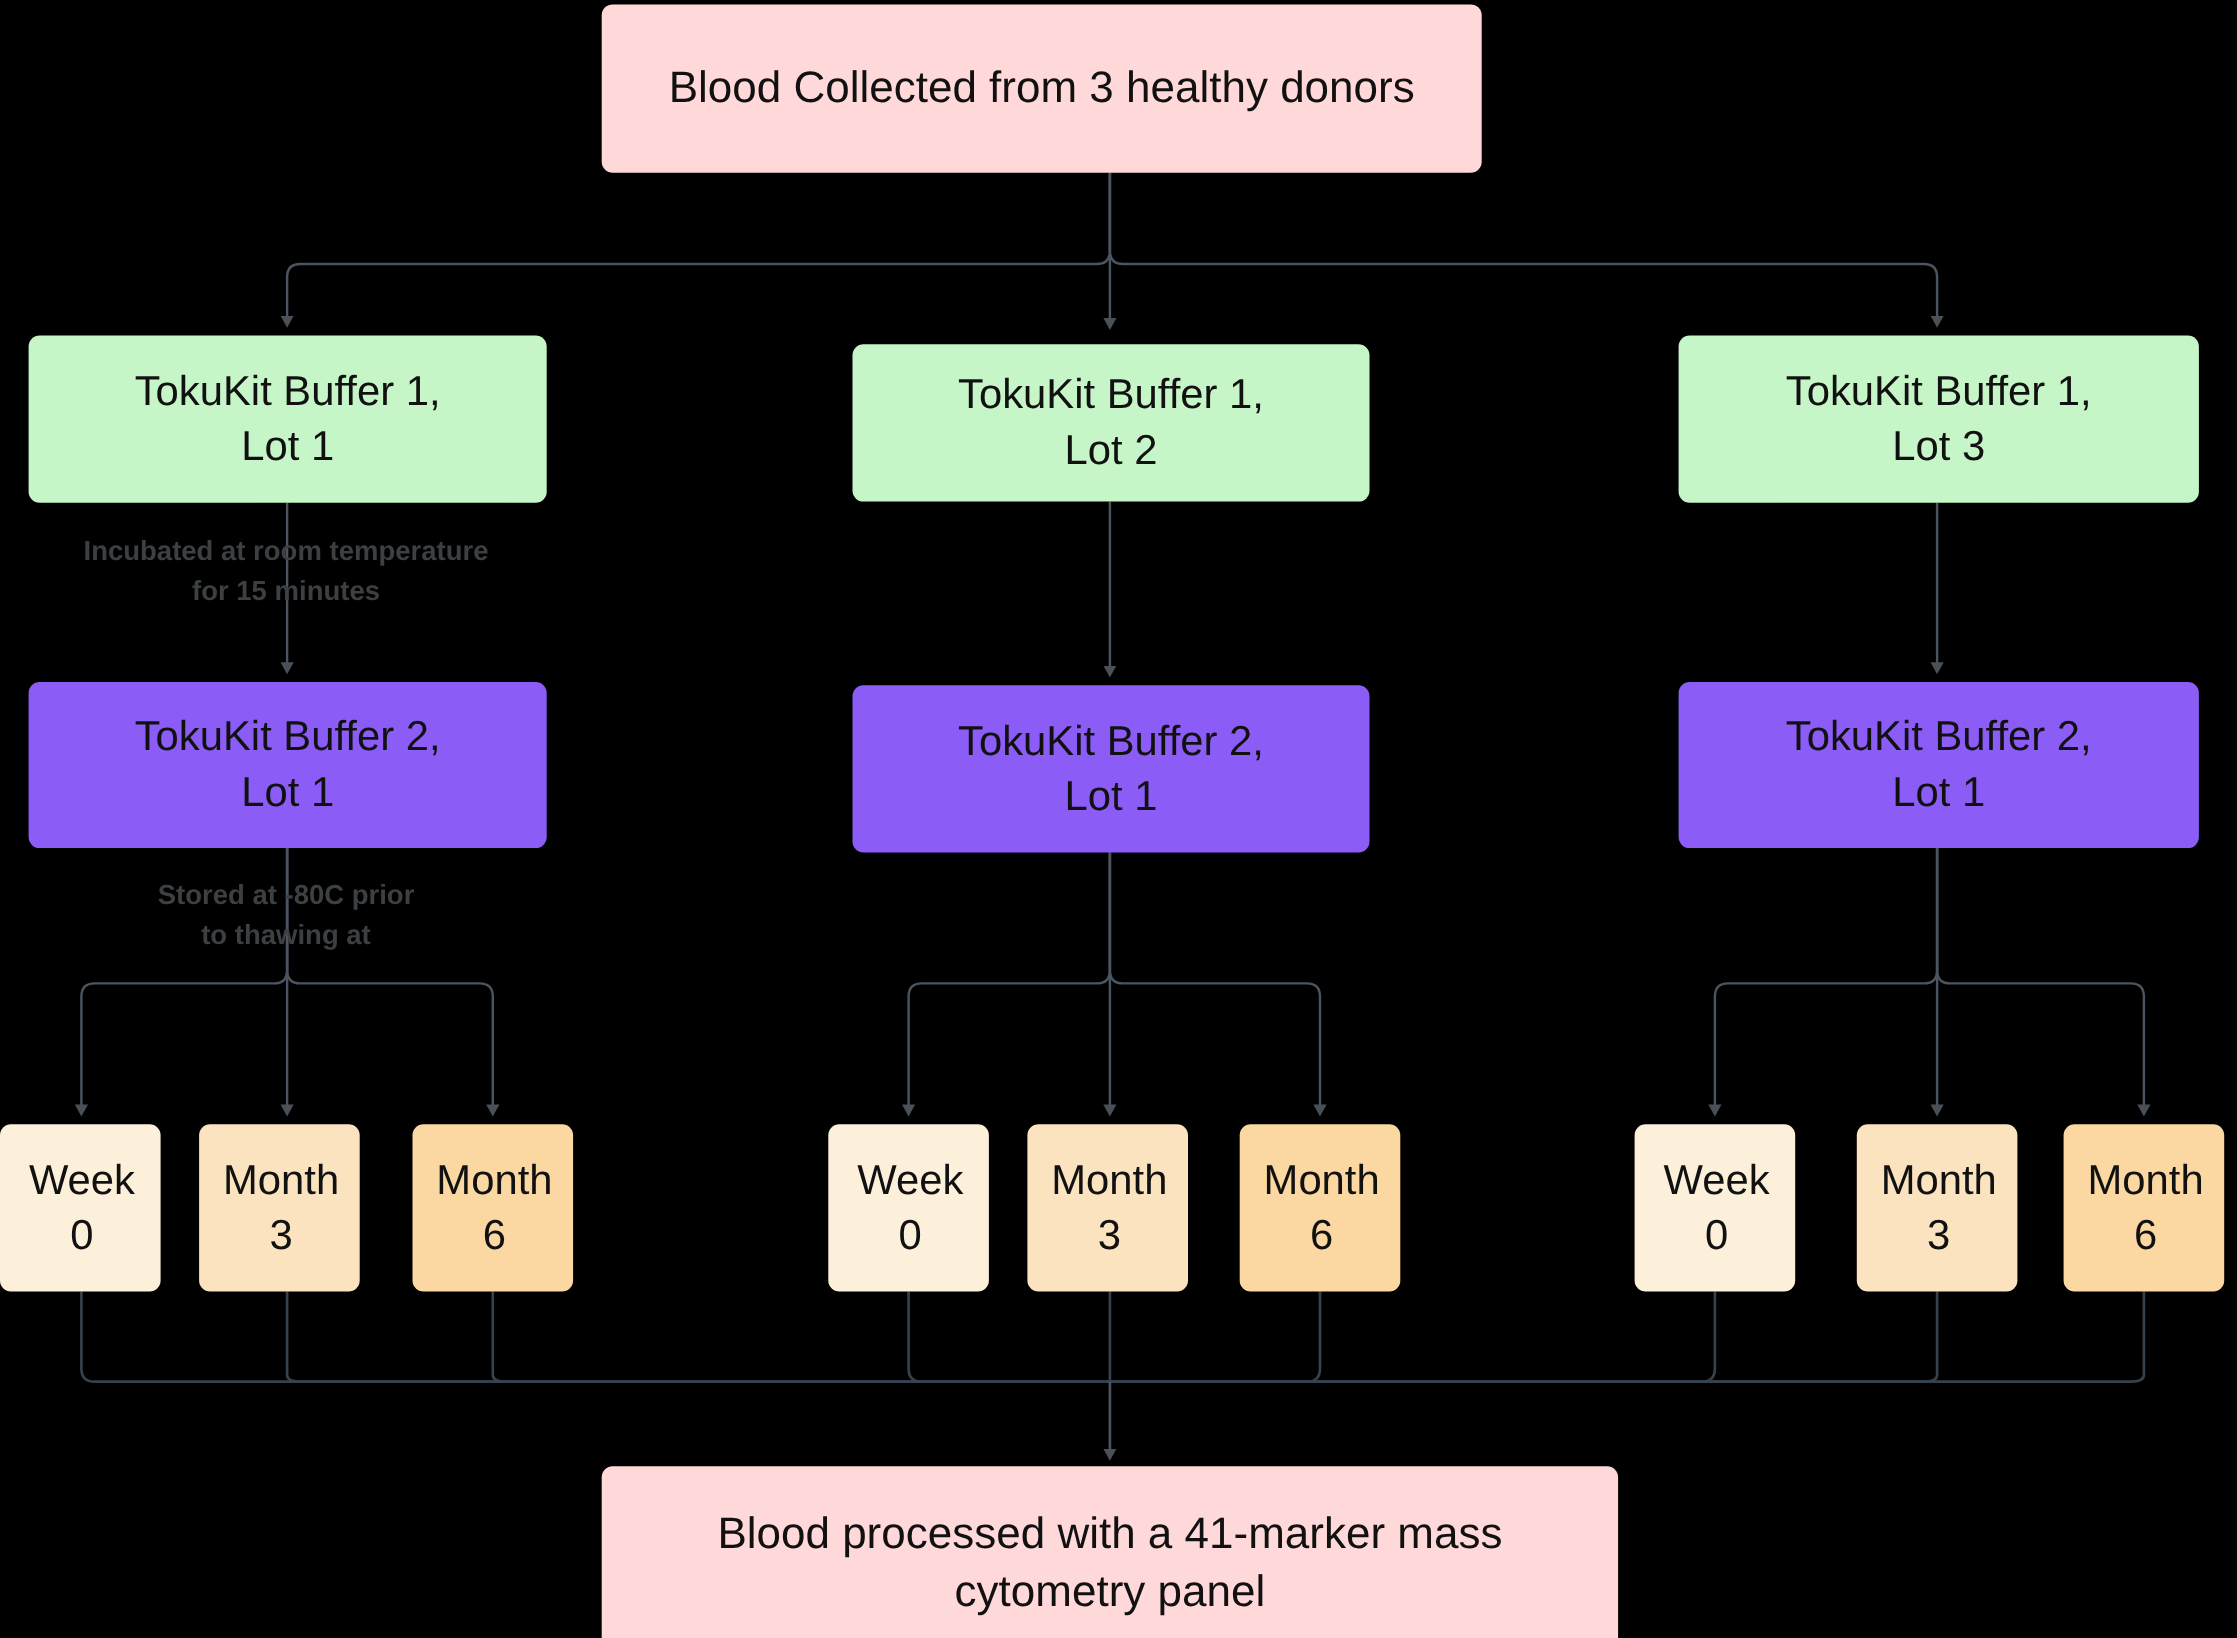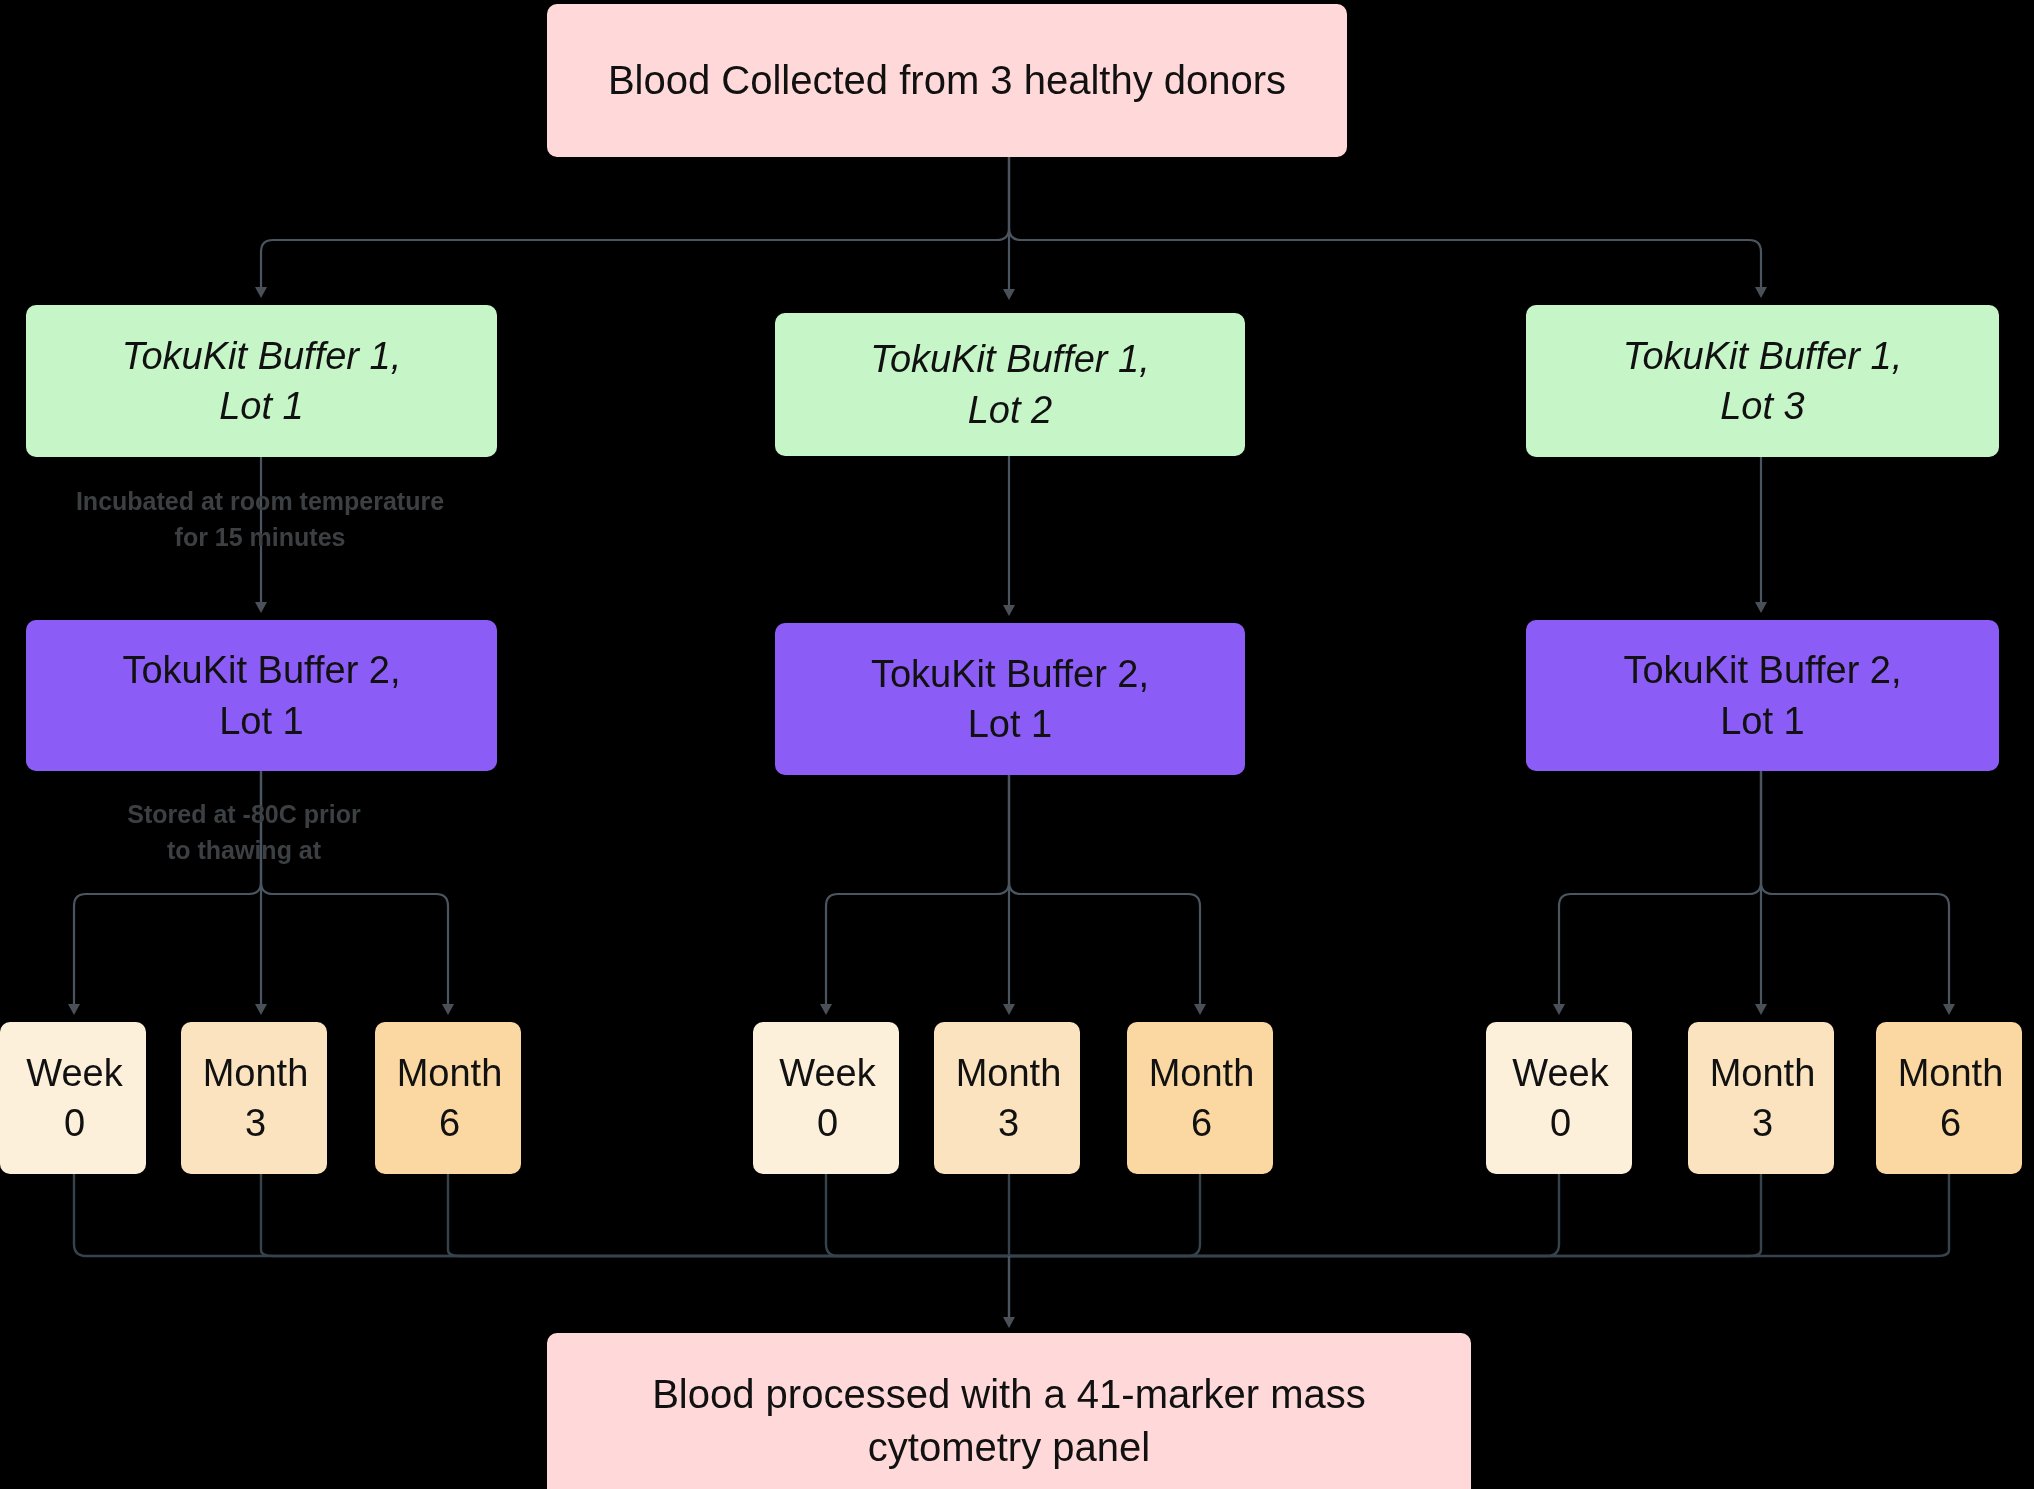--- a/index.html
+++ b/index.html
@@ -32,21 +32,21 @@
     align-items: center;
     justify-content: center;
     text-align: center;
     border-radius: 10px;
     color: #111111;
     line-height: 1.32;
     padding: 6px 10px;
     white-space: pre-line;
   }
   .node.pink    { background: #FFD9D9; }
-  .node.green   { background: #C6F5C8; font-style: italic; }
+  .node.green   { background: #C6F5C8; }
   .node.grey    { background: #8b5cf6; }
   .node.cream   { background: #FDF0DB; }
   .node.sand    { background: #FAE3BE; }
   .node.amber   { background: #FBD8A1; }
 
   .n-top        { left: 547px; top: 4px;     width: 800px;  height: 153px; font-size: 40px; }
   .n-bottom     { left: 547px; top: 1333px;  width: 924px;  height: 176px; font-size: 40px; }
 
   .n-g1 { left: 26px;   top: 305px; width: 471px; height: 152px; font-size: 38px; }
   .n-g2 { left: 775px;  top: 313px; width: 470px; height: 143px; font-size: 38px; }
@@ -70,21 +70,21 @@
   .elabel {
     position: absolute;
     text-align: center;
     color: #3c4043;
     font-weight: bold;
     font-size: 25px;
     line-height: 1.42;
     white-space: pre-line;
   }
   .el-1 { left: -10px; top: 484px;  width: 540px; }
-  .el-2 { left: 14px;  top: 797px;  width: 460px; }
+  .el-2 { left: 30px;  top: 797px;  width: 460px; }
 </style>
 </head>
 <body>
 
 <div id="stage">
 
   <svg id="edges" viewBox="0 0 2034 1489" xmlns="http://www.w3.org/2000/svg">
     <defs>
       <marker id="ah" markerWidth="14" markerHeight="14" refX="5" refY="6" orient="auto" markerUnits="userSpaceOnUse">
         <path d="M0,0 L11,6 L0,12 z" fill="#4a5058"></path>

